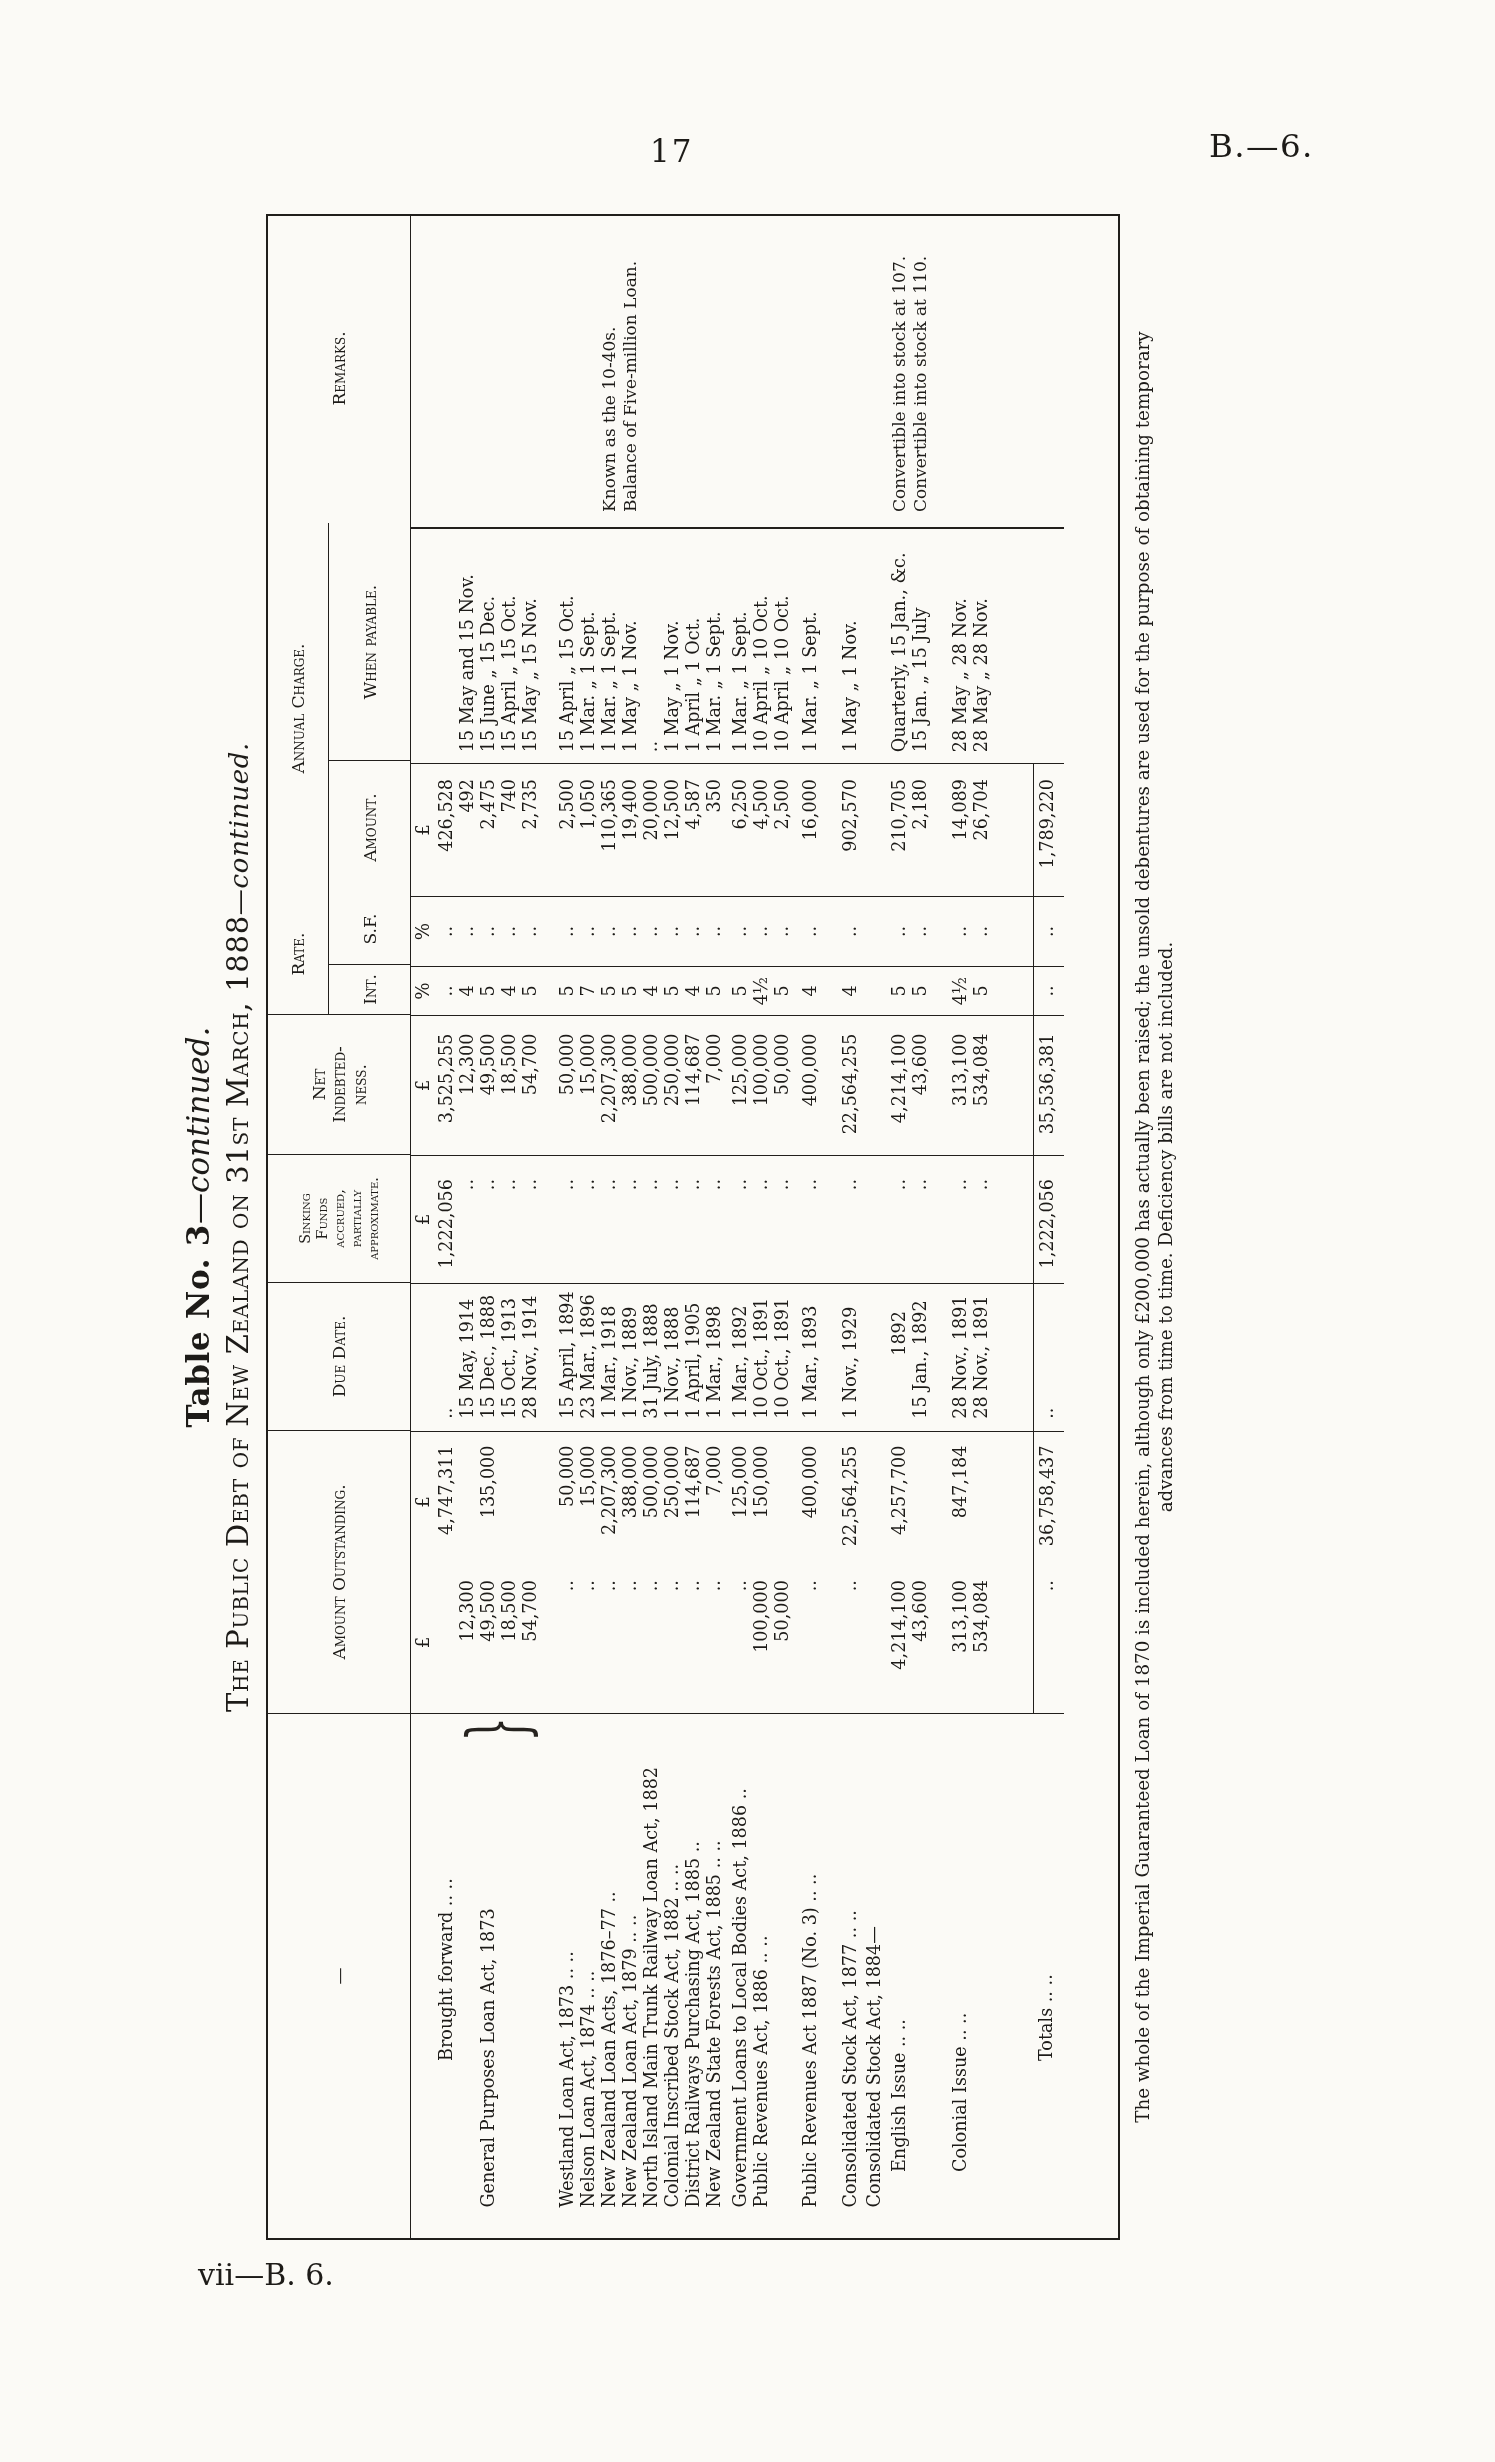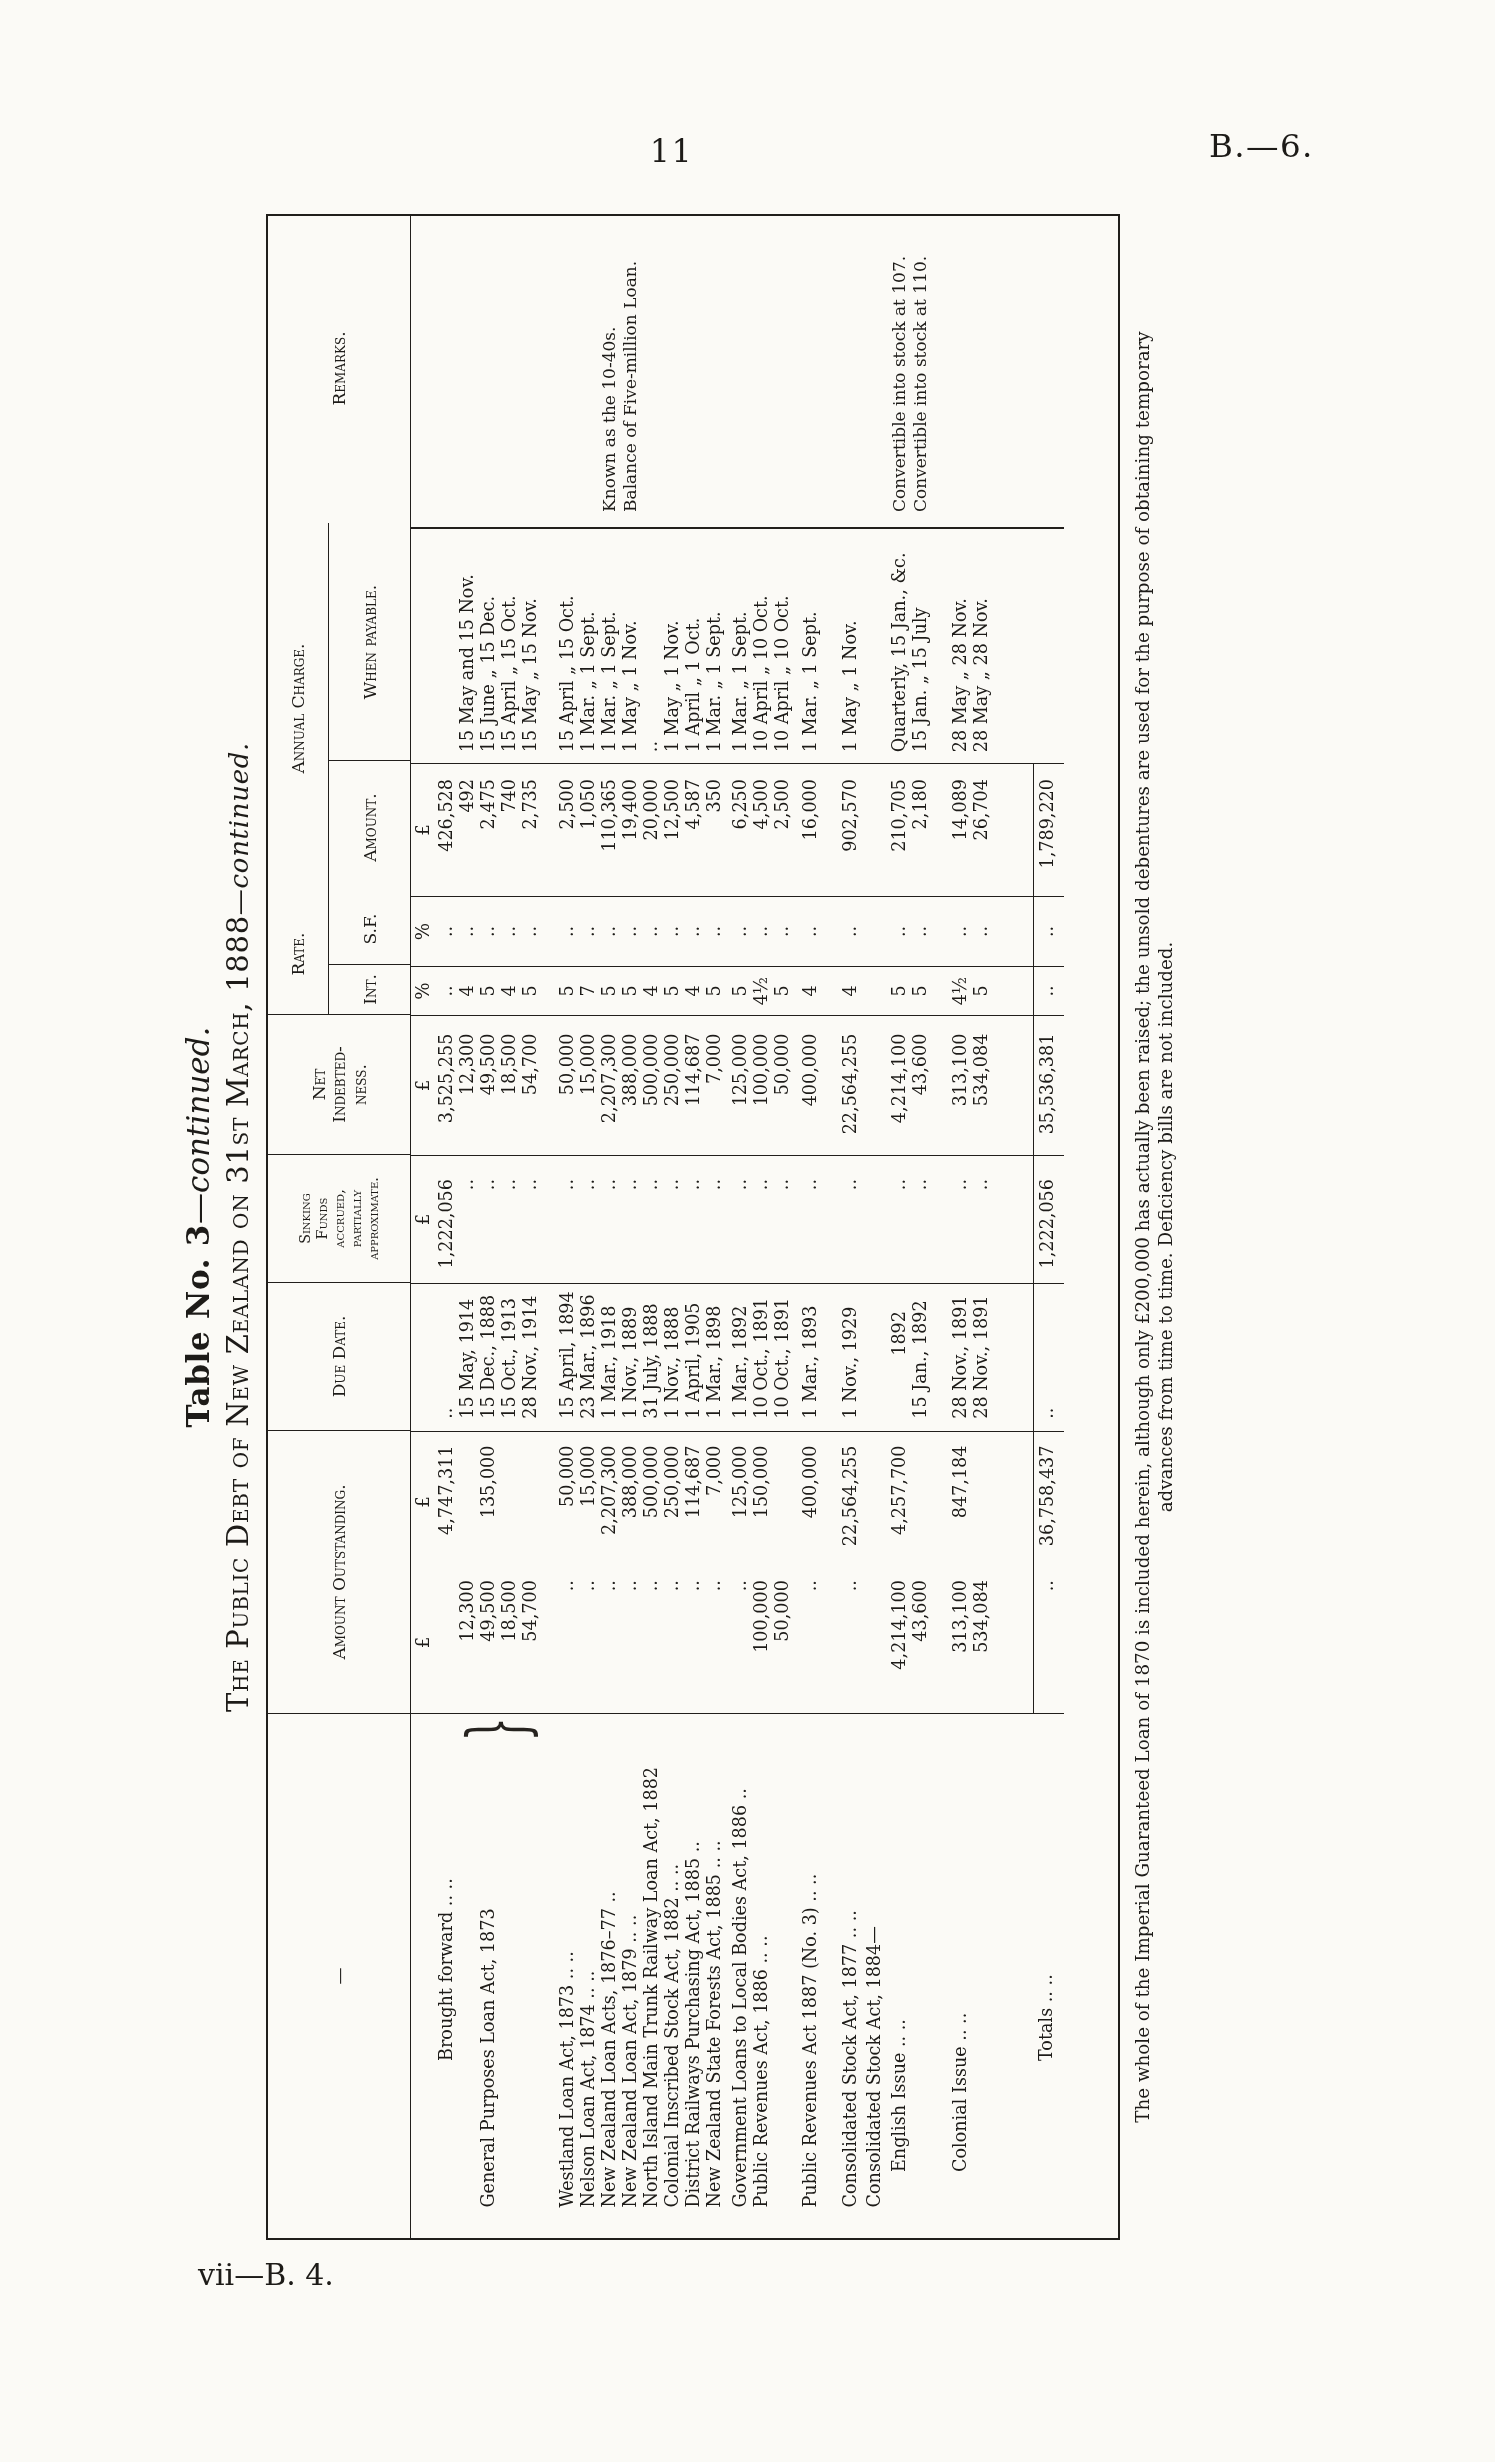--- a/index.html
+++ b/index.html
@@ -76,21 +76,21 @@
          transform-origin:right center;color:#26231f;font-weight:400;z-index:2;}
   .b4{font-size:80px;line-height:84px;height:84px;}
   .cn .brace{right:2.7px;}
 
   .foot{width:2026px;text-align:center;font-size:18.3px;line-height:23px;margin-top:10.8px;
         white-space:pre-line;}
 </style>
 </head>
 <body>
 
-<div class="pgnum">11</div>
+<div class="pgnum">17</div>
 <div class="pghead">B.—6.</div>
 
 <div class="rot">
   <div class="t1"><span class="bold">Table No. 3</span><span class="ital">—continued.</span></div>
   <div class="t2"><span>The Public Debt of New Zealand on 31st March, 1888</span><span class="ital">—continued.</span></div>
 
   <div class="frame">
 
     <div class="row hdr">
       <div class="c cn cen">—</div>
@@ -571,14 +571,14 @@
       <div class="c cw"></div>
       <div class="c cr"></div>
     </div>
 
   </div>
 
   <div class="foot"><span>The whole of the Imperial Guaranteed Loan of 1870 is included herein, although only £200,000 has actually been raised; the unsold debentures are used for the purpose of obtaining temporary</span>
 <span>advances from time to time.  Deficiency bills are not included.</span></div>
 </div>
 
-<div class="botcap">vii—B. 4.</div>
+<div class="botcap">vii—B. 6.</div>
 
 
 </body></html>

